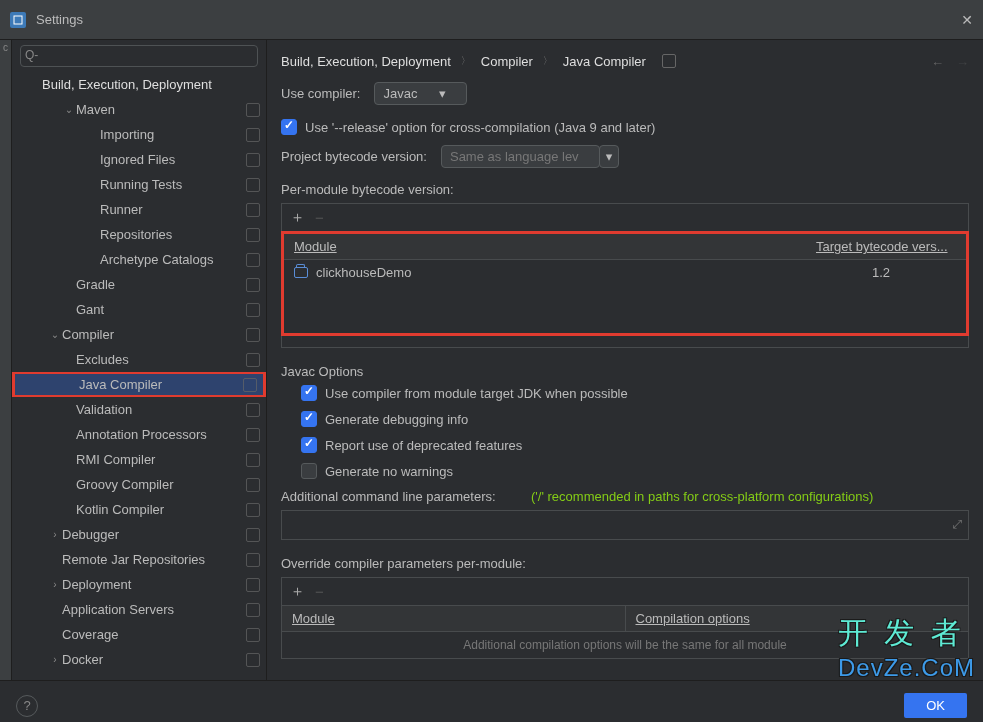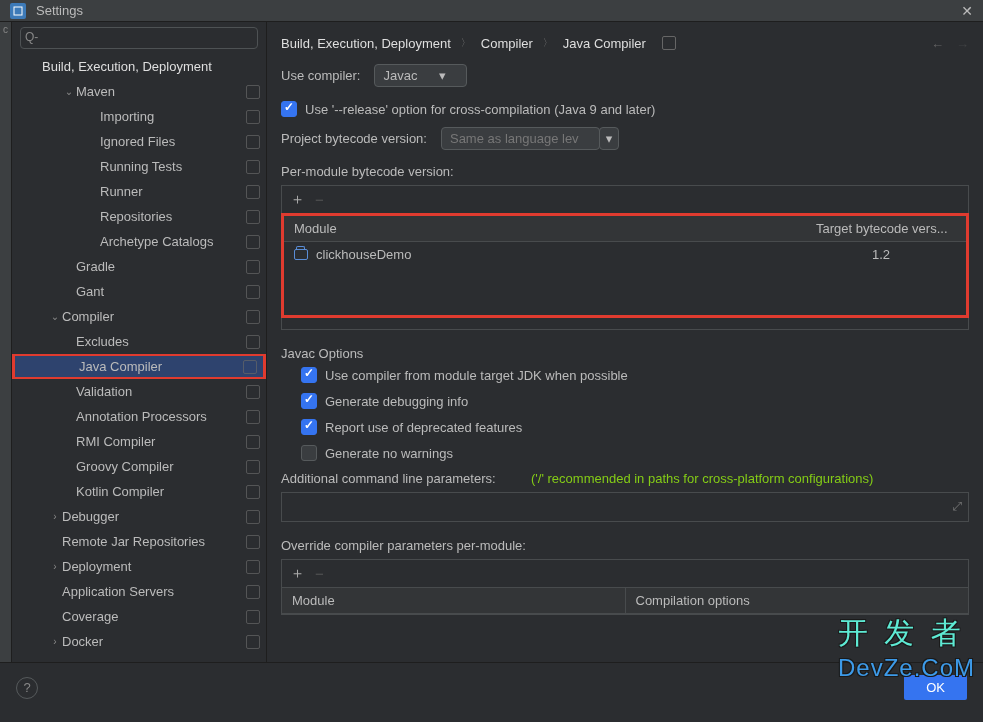--- a/index.html
+++ b/index.html
@@ -1,17 +1,17 @@
 <!DOCTYPE html>
 <html><head>
 <meta charset="utf-8">
 <style>
 * { box-sizing: border-box; margin: 0; padding: 0; }
 body { font-family: -apple-system, "Segoe UI", Arial, sans-serif; font-size: 13px; color: #bbbbbb; background: #2b2d30; overflow: hidden; width: 983px; height: 722px; }
-.titlebar { height: 22px; background: #3c3f41; display: flex; align-items: center; padding: 0 10px; border-bottom: 1px solid #1e1e1e; }
+.titlebar { height: 40px; background: #3c3f41; display: flex; align-items: center; padding: 0 10px; border-bottom: 1px solid #1e1e1e; }
 .titlebar .icon-box { width: 16px; height: 16px; background: #3d7ab8; display:flex; align-items:center; justify-content:center; border-radius:2px;}
 .titlebar .title { margin-left: 10px; color: #bbbbbb; flex:1;}
 .titlebar .close { cursor:pointer; color:#bbbbbb; font-size:14px;}
 .body-wrap { display:flex; height: 640px; }
 .edge-strip { width:12px; background:#3c3f41; border-right:1px solid #1e1e1e; display:flex; align-items:flex-start; justify-content:center; padding-top:2px; font-size:10px; color:#888;}
 .sidebar { width: 255px; background:#2b2d30; border-right:1px solid #1e1e1e; display:flex; flex-direction:column;}
 .search-row { padding:5px 8px;}
 .search-row input { width:100%; background:#2b2d30; border:1px solid #4e5254; border-radius:4px; color:#bbb; padding:3px 18px; font-size:12px;}
 .search-row { position:relative;}
 .search-row .search-icon { position:absolute; left:13px; top:8px; color:#888; font-size:12px;}
@@ -39,21 +39,21 @@
 .checkbox { display:flex; align-items:center; margin-bottom:10px;}
 .checkbox input { appearance:none; width:16px; height:16px; border:1px solid #565a5c; border-radius:3px; margin-right:8px; background:#3a3d40; position:relative; cursor:pointer;}
 .checkbox input:checked { background:#3574f0; border-color:#3574f0;}
 .checkbox input:checked::after { content:"✓"; color:#fff; position:absolute; left:2px; top:-2px; font-size:12px; font-weight:bold;}
 .section-label { margin:8px 0 6px 0; color:#bbbbbb;}
 .toolbar-strip { border:1px solid #484b4d; border-bottom:none; background:#2b2d30; padding:4px 8px; display:flex; gap:10px; align-items:center;}
 .toolbar-strip .plus { color:#aaa; font-size:15px; cursor:pointer;}
 .toolbar-strip .minus { color:#555; font-size:15px;}
 .table { border:1px solid #484b4d; background:#2b2d30;}
 .table .th-row { display:flex; border-bottom:1px solid #484b4d; background:#333537;}
-.table .th { padding:5px 10px;}
+.table .th { padding:5px 10px;text-decoration:underline;}
 .table .td-row { display:flex; padding:5px 10px; align-items:center;}
 .module-icon { width:14px; height:11px; border:1px solid #5a8dd6; border-radius:2px; margin-right:8px; position:relative;}
 .module-icon::before { content:""; position:absolute; top:-4px; left:1px; width:7px; height:3px; border:1px solid #5a8dd6; border-bottom:none; border-radius:2px 2px 0 0;}
 .red-frame { border:3px solid #e03b2f; padding:0;}
 .indent { padding-left:20px;}
 .wide-input { border:1px solid #484b4d; background:#2b2d30; height:30px; position:relative;}
 .wide-input .expand { position:absolute; right:6px; top:6px; color:#777; font-size:12px;}
 .footer { height:50px; border-top:1px solid #1e1e1e; display:flex; align-items:center; padding:0 16px; background:#2b2d30;}
 .footer .help { width:22px; height:22px; border:1px solid #565a5c; border-radius:11px; display:flex; align-items:center; justify-content:center; color:#888; cursor:pointer;}
 .footer .spacer { flex:1;}
@@ -286,20 +286,21 @@
       <div class="section-label" style="margin-top:16px">Override compiler parameters per-module:</div>
       <div class="toolbar-strip">
         <span class="plus">＋</span>
         <span class="minus">−</span>
       </div>
       <div class="table">
         <div class="th-row">
           <div class="th" style="flex:1">Module</div>
           <div class="th" style="flex:1;border-left:1px solid #484b4d">Compilation options</div>
         </div>
+        <div class="hint-text">Additional compilation options will be the same for all module</div>
       </div>
     </div>
   </div>
 </div>
 
 <div class="footer">
   <span class="help">?</span>
   <span class="spacer"></span>
   <button class="btn btn-primary">OK</button>
 </div>

